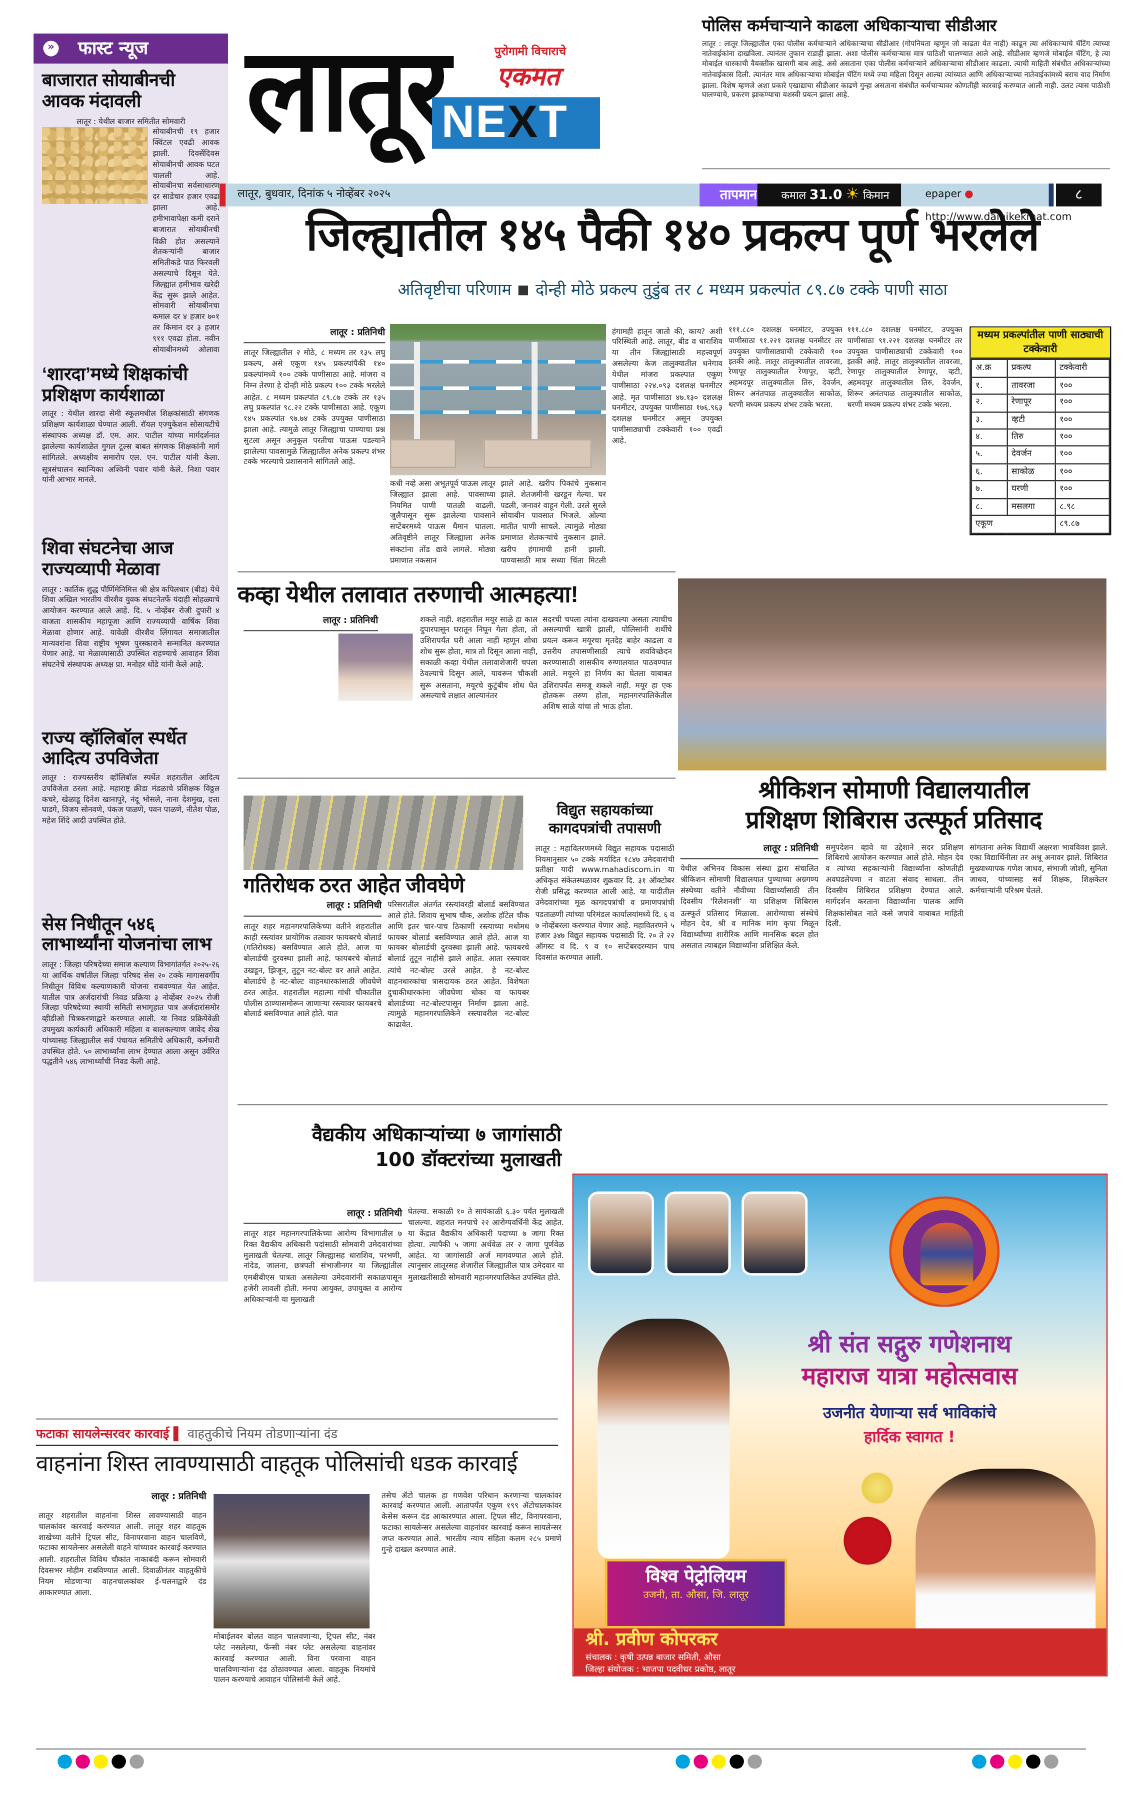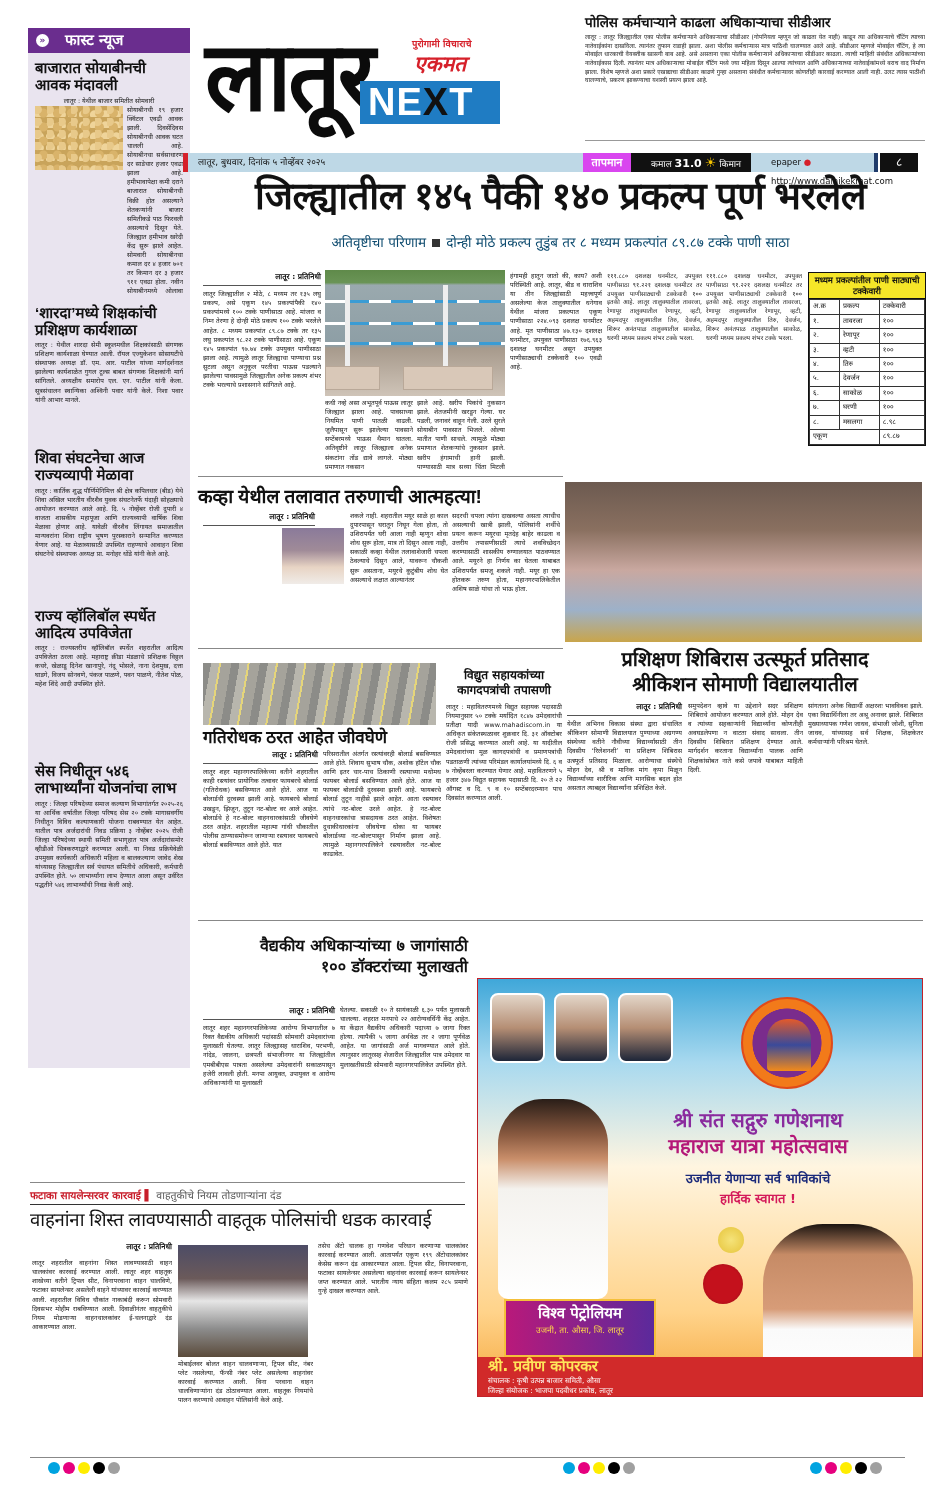--- a/index.html
+++ b/index.html
@@ -15,21 +15,21 @@
 .sb-story{padding:3px 7px 2px 7px}
 .sb-head{font-family:"Liberation Sans",sans-serif;font-weight:bold;font-size:15px;line-height:1.15;color:#111;margin:3px 0 3px}
 .soy-img{float:left;width:88px;height:64px;margin:0 4px 2px 0;background:radial-gradient(circle at 20% 30%,#e8c98a 0 4px,transparent 5px),radial-gradient(circle at 60% 50%,#d9b36a 0 4px,transparent 5px),radial-gradient(circle at 40% 80%,#efd49a 0 4px,transparent 5px),#c9a45b;background-size:12px 12px,14px 14px,11px 11px,auto}
 
 .logo{left:205px;top:30px;font-family:"Liberation Sans",sans-serif;font-weight:900;font-size:92px;line-height:1;letter-spacing:-3px;color:#0b0b0b;transform:scaleY(1.05)}
 .tagline{left:412px;top:38px;color:#d6202a;font-size:9.5px;font-weight:bold;text-align:right}
 .brand{left:414px;top:50px;color:#d6202a;font-size:21px;font-weight:bold;font-style:italic}
 .next{left:360px;top:81px;width:140px;height:43px;background:#1f7cc3;color:#fff;font-family:"Liberation Sans",sans-serif;font-weight:900;font-size:38px;line-height:43px;padding-left:8px;letter-spacing:1px}
 .next span.x{color:#111}
 .dateline{left:183px;top:153px;width:424px;height:19px;background:#bed8e6;border-left:5px solid #d6202a;font-size:9px;line-height:19px;padding-left:10px}
-.temp-label{left:583px;top:153px;width:48px;height:19px;background:#d946ef;color:#fff;font-size:11px;font-weight:bold;text-align:center;line-height:19px}
+.temp-label{left:583px;top:153px;width:48px;height:19px;background:#8b5cf6;color:#fff;font-size:11px;font-weight:bold;text-align:right;line-height:19px}
 .temp-box{left:631px;top:153px;width:120px;height:19px;background:#111;color:#fff;font-size:9px;line-height:19px;padding-left:20px}
 .temp-box b{font-size:11px}
 .sun{color:#f5c400;font-size:13px}
 .epaper{left:751px;top:153px;width:127px;height:19px;background:#bed8e6;font-size:8.5px;line-height:19px;padding-left:20px;border-right:4px solid #1f3b6b}
 .pageno{left:880px;top:153px;width:38px;height:19px;background:#111;color:#fff;font-size:12px;text-align:center;line-height:19px}
 
 .cdr{left:585px;top:14px;width:340px}
 .cdr h2{font-size:13.5px;font-weight:bold;line-height:1.25;margin-bottom:2px}
 .cdr .body-text{font-size:6px;line-height:1.45}
 .cdr-line{left:585px;top:140px;width:340px;border-top:1px solid #999}
@@ -226,22 +226,22 @@
 <div class="abs h-kavha">कव्हा येथील तलावात तरुणाची आत्महत्या!</div>
 <div class="abs" style="left:203px;top:512px;width:112px">
   <div class="byline">लातूर : प्रतिनिधी</div>
 </div>
 <div class="abs youth-photo"></div>
 <div class="abs body-text" style="left:350px;top:512px;width:98px;height:130px">शकले नाही. शहरातील मयूर साळे हा काल दुपारपासून घरातून निघून गेला होता, तो उशिरापर्यंत घरी आला नाही म्हणून शोधा शोध सुरू होता, मात्र तो दिसून आला नाही, सकाळी कव्हा येथील तलावाशेजारी चपला ठेवल्याचे दिसून आले, यावरून चौकशी सुरू असताना, मयूरचे कुटुंबीय शोध घेत असल्याचे लक्षात आल्यानंतर</div>
 <div class="abs body-text" style="left:452px;top:512px;width:108px;height:130px">सदरची चपला त्यांना दाखवल्या असता त्याचीच असल्याची खात्री झाली, पोलिसांनी शर्थीचे प्रयत्न करून मयूरचा मृतदेह बाहेर काढला व उत्तरीय तपासणीसाठी त्याचे शवविच्छेदन करण्यासाठी शासकीय रुग्णालयात पाठवण्यात आले. मयूरने हा निर्णय का घेतला याबाबत उशिरापर्यंत समजू शकले नाही. मयूर हा एक होतकरू तरुण होता, महानगरपालिकेतील अशिष साळे यांचा तो भाऊ होता.</div>
 
 <div class="abs students-photo"></div>
 <div class="abs h-somani">
+  <div>श्रीकिशन सोमाणी विद्यालयातील</div>
   <div>प्रशिक्षण शिबिरास उत्स्फूर्त प्रतिसाद</div>
-  <div>श्रीकिशन सोमाणी विद्यालयातील</div>
 </div>
 <div class="abs" style="left:567px;top:702px;width:115px">
   <div class="byline">लातूर : प्रतिनिधी</div>
   <div class="body-text" style="height:250px">येथील अभिनव विकास संस्था द्वारा संचालित श्रीकिशन सोमाणी विद्यालयात पुण्याच्या अग्रगण्य संस्थेच्या वतीने नौवीच्या विद्यार्थ्यांसाठी तीन दिवसीय ‘रिलेशनशी’ या प्रशिक्षण शिबिरास उत्स्फूर्त प्रतिसाद मिळाला. आरोग्याचा संस्थेचे मोहन देव, श्री व मानिक मांग कृपा मिळून विद्यार्थ्यांच्या शारीरिक आणि मानसिक बदल होत असतात त्याबद्दल विद्यार्थ्यांना प्रशिक्षित केले.</div>
 </div>
 <div class="abs body-text" style="left:688px;top:702px;width:115px;height:265px">समुपदेशन व्हावे या उद्देशाने सदर प्रशिक्षण शिबिराचे आयोजन करण्यात आले होते. मोहन देव व त्यांच्या सहकाऱ्यांनी विद्यार्थ्यांना कोणतीही अवघडलेपणा न वाटता संवाद साधला. तीन दिवसीय शिबिरात प्रशिक्षण देण्यात आले. मार्गदर्शन करताना विद्यार्थ्यांना पालक आणि शिक्षकांसोबत नाते कसे जपावे याबाबत माहिती दिली.</div>
 <div class="abs body-text" style="left:808px;top:702px;width:115px;height:265px">सांगताना अनेक विद्यार्थी अक्षरशः भावविवश झाले. एका विद्यार्थिनीला तर अश्रू अनावर झाले. शिबिरात मुख्याध्यापक गणेश जाधव, संभाजी जोशी, सुनिता जाधव, यांच्यासह सर्व शिक्षक, शिक्षकेतर कर्मचाऱ्यांनी परिश्रम घेतले.</div>
 
 <div class="abs rule" style="left:198px;top:648px;width:365px"></div>
 
@@ -253,21 +253,21 @@
 </div>
 <div class="abs body-text" style="left:323px;top:750px;width:118px;height:165px">परिसरातील अंतर्गत रस्त्यांवरही बोलार्ड बसविण्यात आले होते. शिवाय सुभाष चौक, अशोक हॉटेल चौक आणि इतर चार-पाच ठिकाणी रस्त्याच्या मधोमध फायबर बोलार्ड बसविण्यात आले होते. आज या फायबर बोलार्डची दुरवस्था झाली आहे. फायबरचे बोलार्ड तुटून नाहीसे झाले आहेत. आता रस्त्यावर त्यांचे नट-बोल्ट उरले आहेत. हे नट-बोल्ट वाहनधारकांचा त्रासदायक ठरत आहेत. विशेषतः दुचाकीधारकांना जीवघेणा धोका या फायबर बोलार्डच्या नट-बोल्टपासून निर्माण झाला आहे. त्यामुळे महानगरपालिकेने रस्त्यावरील नट-बोल्ट काढावेत.</div>
 
 <div class="abs h-vidyut">विद्युत सहायकांच्या कागदपत्रांची तपासणी</div>
 <div class="abs body-text" style="left:446px;top:703px;width:116px;height:215px">लातूर : महावितरणमध्ये विद्युत सहायक पदासाठी नियमानुसार ५० टक्के मर्यादित १८४७ उमेदवारांची प्रतीक्षा यादी www.mahadiscom.in या अधिकृत संकेतस्थळावर शुक्रवार दि. ३१ ऑक्टोबर रोजी प्रसिद्ध करण्यात आली आहे. या यादीतील उमेदवारांच्या मूळ कागदपत्रांची व प्रमाणपत्रांची पडताळणी त्यांच्या परिमंडल कार्यालयांमध्ये दि. ६ व ७ नोव्हेंबरला करण्यात येणार आहे. महावितरणने ५ हजार ३४७ विद्युत सहायक पदासाठी दि. २० ते २२ ऑगस्ट व दि. ९ व १० सप्टेंबरदरम्यान पाच दिवसांत करण्यात आली.</div>
 
 <div class="abs rule" style="left:198px;top:920px;width:725px"></div>
 
 <div class="abs h-doctor">
   <div>वैद्यकीय अधिकाऱ्यांच्या ७ जागांसाठी</div>
-  <div>१०० डॉक्टरांच्या मुलाखती</div>
+  <div>100 डॉक्टरांच्या मुलाखती</div>
 </div>
 <div class="abs" style="left:203px;top:1006px;width:132px">
   <div class="byline">लातूर : प्रतिनिधी</div>
   <div class="body-text" style="height:150px">लातूर शहर महानगरपालिकेच्या आरोग्य विभागातील ७ रिक्त वैद्यकीय अधिकारी पदांसाठी सोमवारी उमेदवारांच्या मुलाखती घेतल्या. लातूर जिल्ह्यासह धाराशिव, परभणी, नांदेड, जालना, छत्रपती संभाजीनगर या जिल्ह्यांतील एमबीबीएस पात्रता असलेल्या उमेदवारांनी सकाळपासून हजेरी लावली होती. मनपा आयुक्त, उपायुक्त व आरोग्य अधिकाऱ्यांनी या मुलाखती</div>
 </div>
 <div class="abs body-text" style="left:340px;top:1006px;width:130px;height:165px">घेतल्या. सकाळी १० ते सायंकाळी ६.३० पर्यंत मुलाखती चालल्या. शहरात मनपाचे २२ आरोग्यवर्धिनी केंद्र आहेत. या केंद्रात वैद्यकीय अधिकारी पदाच्या ७ जागा रिक्त होत्या. त्यापैकी ५ जागा अर्थवेळ तर २ जागा पूर्णवेळ आहेत. या जागांसाठी अर्ज मागवण्यात आले होते. त्यानुसार लातूरसह शेजारील जिल्ह्यातील पात्र उमेदवार या मुलाखतीसाठी सोमवारी महानगरपालिकेत उपस्थित होते.</div>
 
 <div class="abs ad">
   <div class="ad-portrait" style="left:12px;top:14px"></div>
   <div class="ad-portrait" style="left:76px;top:14px"></div>

